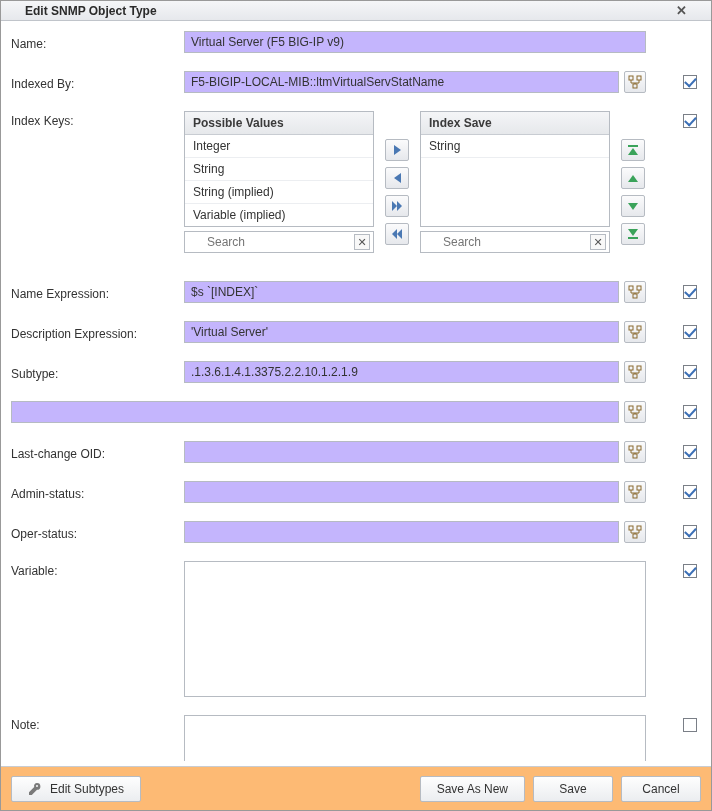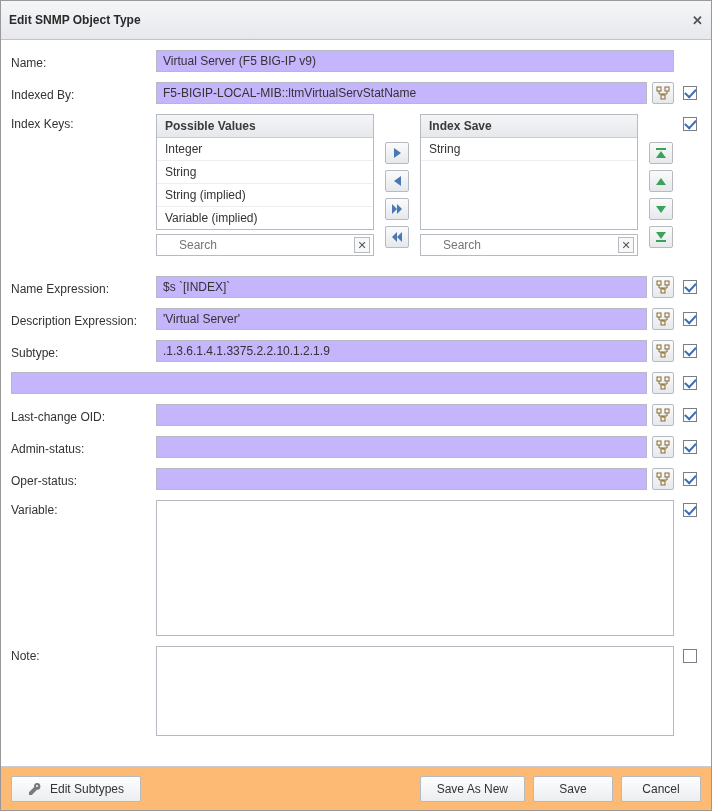--- a/index.html
+++ b/index.html
@@ -1,21 +1,21 @@
 <!DOCTYPE html>
 <html><head>
 <meta charset="utf-8">
 <style>
   * { box-sizing:border-box; margin:0; padding:0; }
   body { font-family:"Segoe UI",Tahoma,Verdana,sans-serif; font-size:12px; color:#333; background:#fff; width:712px; height:811px; overflow:hidden; border:1px solid #999; }
-  .titlebar { height:39px; background:linear-gradient(#f5f6f8,#e6e8ec); border-bottom:1px solid #c0c4ca; display:flex; align-items:center; padding:0 8px; font-weight:bold; color:#2a2a2a; }
+  .titlebar { height:20px; background:linear-gradient(#f5f6f8,#e6e8ec); border-bottom:1px solid #c0c4ca; display:flex; align-items:center; padding:0 24px; font-weight:bold; color:#2a2a2a; }
   .titlebar .spacer{flex:1;}
   .close-x{ font-family:Arial; font-size:13px; color:#555; cursor:pointer;}
   .form-area{ padding:10px 10px 0 10px; height:740px; overflow:hidden;}
-  .row{ display:flex; align-items:center; margin-bottom:10px;}
+  .row{ display:flex; align-items:center; margin-bottom:18px;gap:28px;}
   .row.top{ align-items:flex-start;}
   .lbl{ width:145px; flex:0 0 145px; color:#333; padding-top:3px;}
   .field-wrap{ flex:1; display:flex; align-items:center;}
   .inp{ flex:1; height:22px; border:1px solid #b6bbc2; background:#c4b5fd; padding:0 6px; font:inherit; color:#333;}
   .btn-icon{ width:22px; height:22px; flex:0 0 22px; margin-left:5px; background:linear-gradient(#fbfbfc,#e6e8ec); border:1px solid #b6bbc2; border-radius:2px; display:flex; align-items:center; justify-content:center; cursor:pointer;}
   .btn-icon svg{display:block;}
   .chk-col{ width:22px; flex:0 0 22px; display:flex; justify-content:center; align-items:center; margin-left:5px;}
   .chk{ width:14px; height:14px; border:1px solid #7a7f87; background:#fff; display:flex; align-items:center; justify-content:center;}
   .chk.checked::after{ content:""; width:9px; height:5px; border-left:2px solid #3b6fb6; border-bottom:2px solid #3b6fb6; transform:rotate(-47deg) translate(1px,-1px);}
   .cb-field{ width:16px; height:16px; border:1px solid #7a7f87; background:#fff; display:flex; align-items:center; justify-content:center;}

